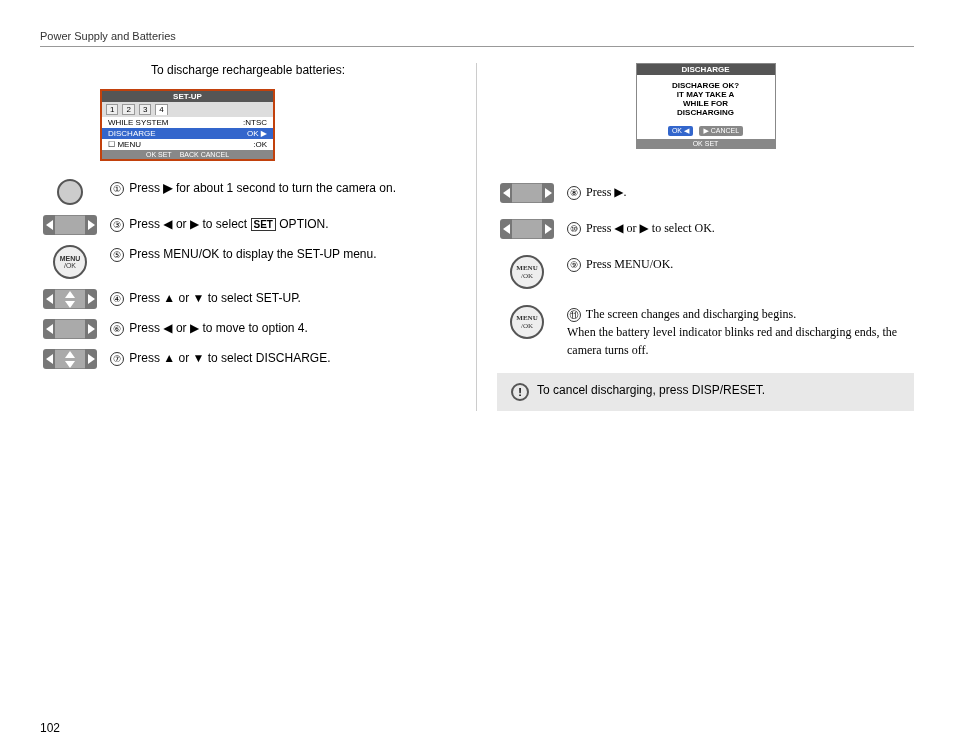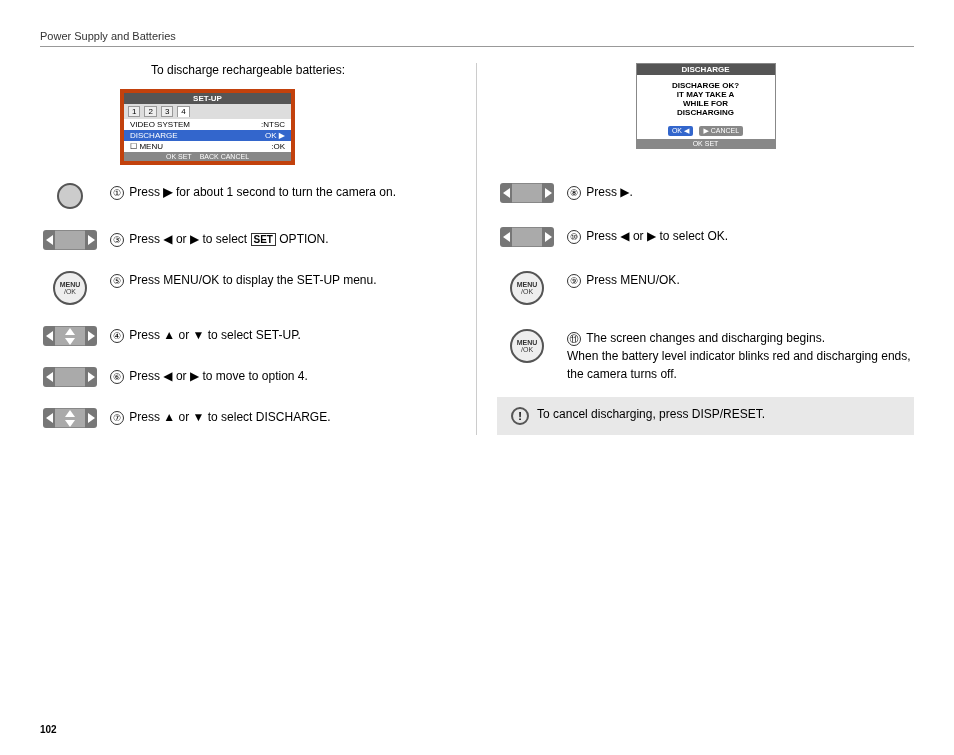--- a/index.html
+++ b/index.html
@@ -44,23 +44,23 @@
     }
 
     .intro-text {
       font-size: 12px;
       margin-bottom: 12px;
       text-align: center;
     }
 
     
     .setup-screen {
-      border: 4px solid #c2410c;
+      border: 2px solid #c2410c;
       width: 175px;
-      margin: 0 auto 18px 80px;
+      margin: 0 auto 18px 60px;
       font-size: 9px;
     }
 
     .setup-screen .title-bar {
       background: #555;
       color: #fff;
       text-align: center;
       font-size: 8px;
       padding: 1px 4px;
       font-weight: bold;
@@ -105,21 +105,21 @@
       display: flex;
       justify-content: center;
       padding: 1px 4px;
       gap: 8px;
     }
 
     
     .steps {
       display: flex;
       flex-direction: column;
-      gap: 21px;
+      gap: 10px;
     }
 
     .step-row {
       display: flex;
       align-items: flex-start;
       gap: 10px;
     }
 
     .step-icon {
       flex-shrink: 0;
@@ -223,22 +223,22 @@
       font-size: 11px;
       flex-shrink: 0;
       margin-top: 0;
     }
 
     
     .page-number {
       position: absolute;
       bottom: 20px;
       left: 40px;
-      font-size: 10px;
-      font-weight: bold;
+      font-size: 12px;
+      font-weight: normal;
     }
 
     
     .step-num {
       display: inline-block;
       width: 14px;
       height: 14px;
       border-radius: 50%;
       border: 1px solid #333;
       font-size: 9px;
@@ -290,22 +290,23 @@
       background: #777;
       border-radius: 3px 0 0 3px;
       display: flex;
       align-items: center;
       justify-content: center;
     }
 
     .steps-right {
       display: flex;
       flex-direction: column;
-      gap: 24px;
+      gap: 16px;
       margin-top: 16px;
+      font-family: Liberation Serif, serif;
     }
   </style>
 </head>
 <body>
 
 <div class="page">
 
   <div class="header-title">Power Supply and Batteries</div>
   <div class="header-line"></div>
 
@@ -317,21 +318,21 @@
 
       <div class="setup-screen">
         <div class="title-bar">SET-UP</div>
         <div class="tabs">
           <span class="tab">1</span>
           <span class="tab">2</span>
           <span class="tab">3</span>
           <span class="tab active">4</span>
         </div>
         <div class="menu-row">
-          <span>VIDEO SYSTEM</span>
+          <span>WHILE SYSTEM</span>
             <span>:NTSC</span>
         </div>
         <div class="menu-row highlight">
           <span>DISCHARGE</span>
             <span>OK ▶</span>
         </div>
         <div class="menu-row">
           <span>☐ MENU</span>
             <span>:OK</span>
         </div>

